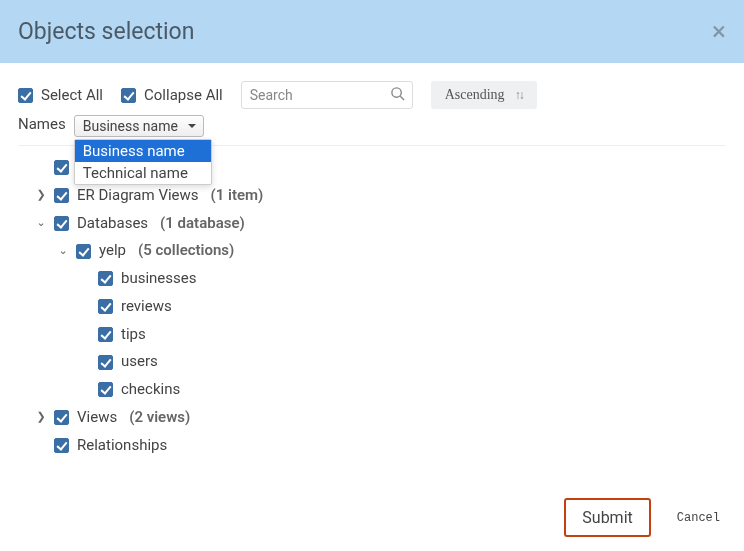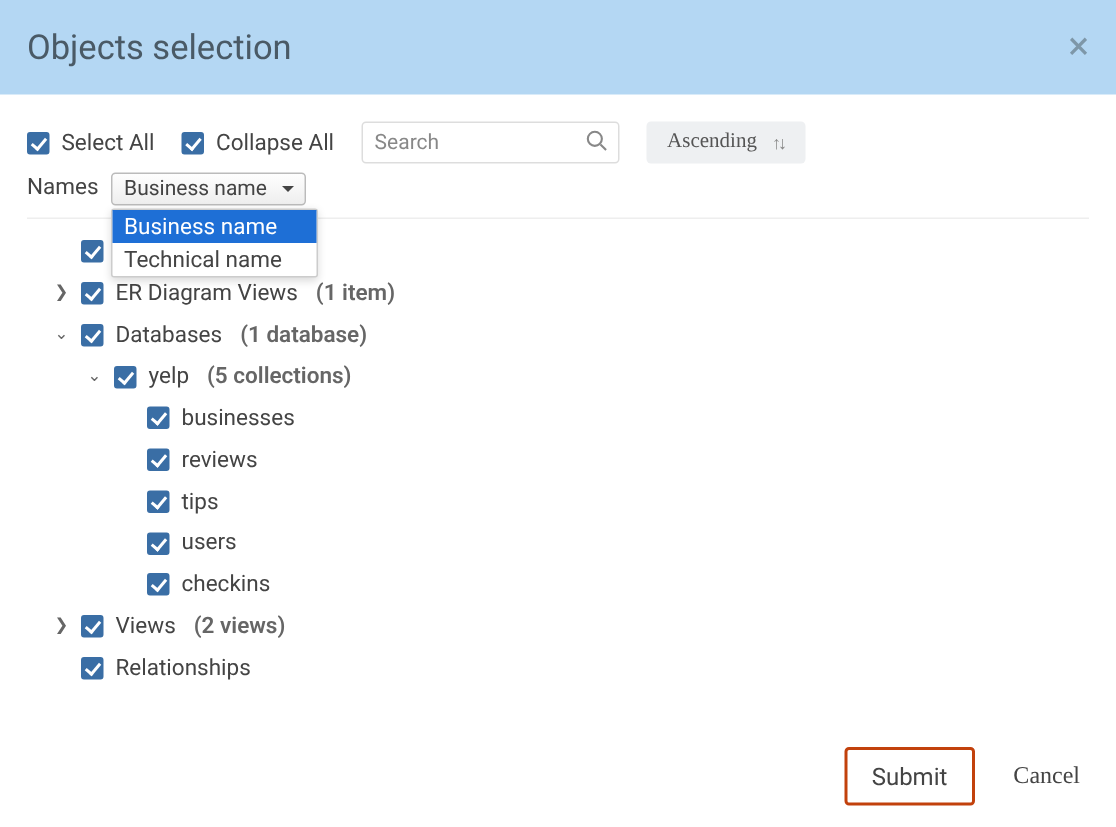--- a/index.html
+++ b/index.html
@@ -177,22 +177,22 @@
     padding: 8px 16px;
     font-size: 16px;
     font-family: inherit;
     border-radius: 3px;
     cursor: pointer;
     color: #444;
   }
   .btn-cancel {
     border: none;
     background: transparent;
-    font-size: 16px;
-    font-family: Liberation Serif, serif;
+    font-size: 12px;
+    font-family: Liberation Mono, monospace;
     cursor: pointer;
     color: #444;
   }
 </style>
 </head>
 <body>
 
 <div class="dialog-header">
   <div class="dialog-title">Objects selection</div>
   <div class="close-x">×</div>

